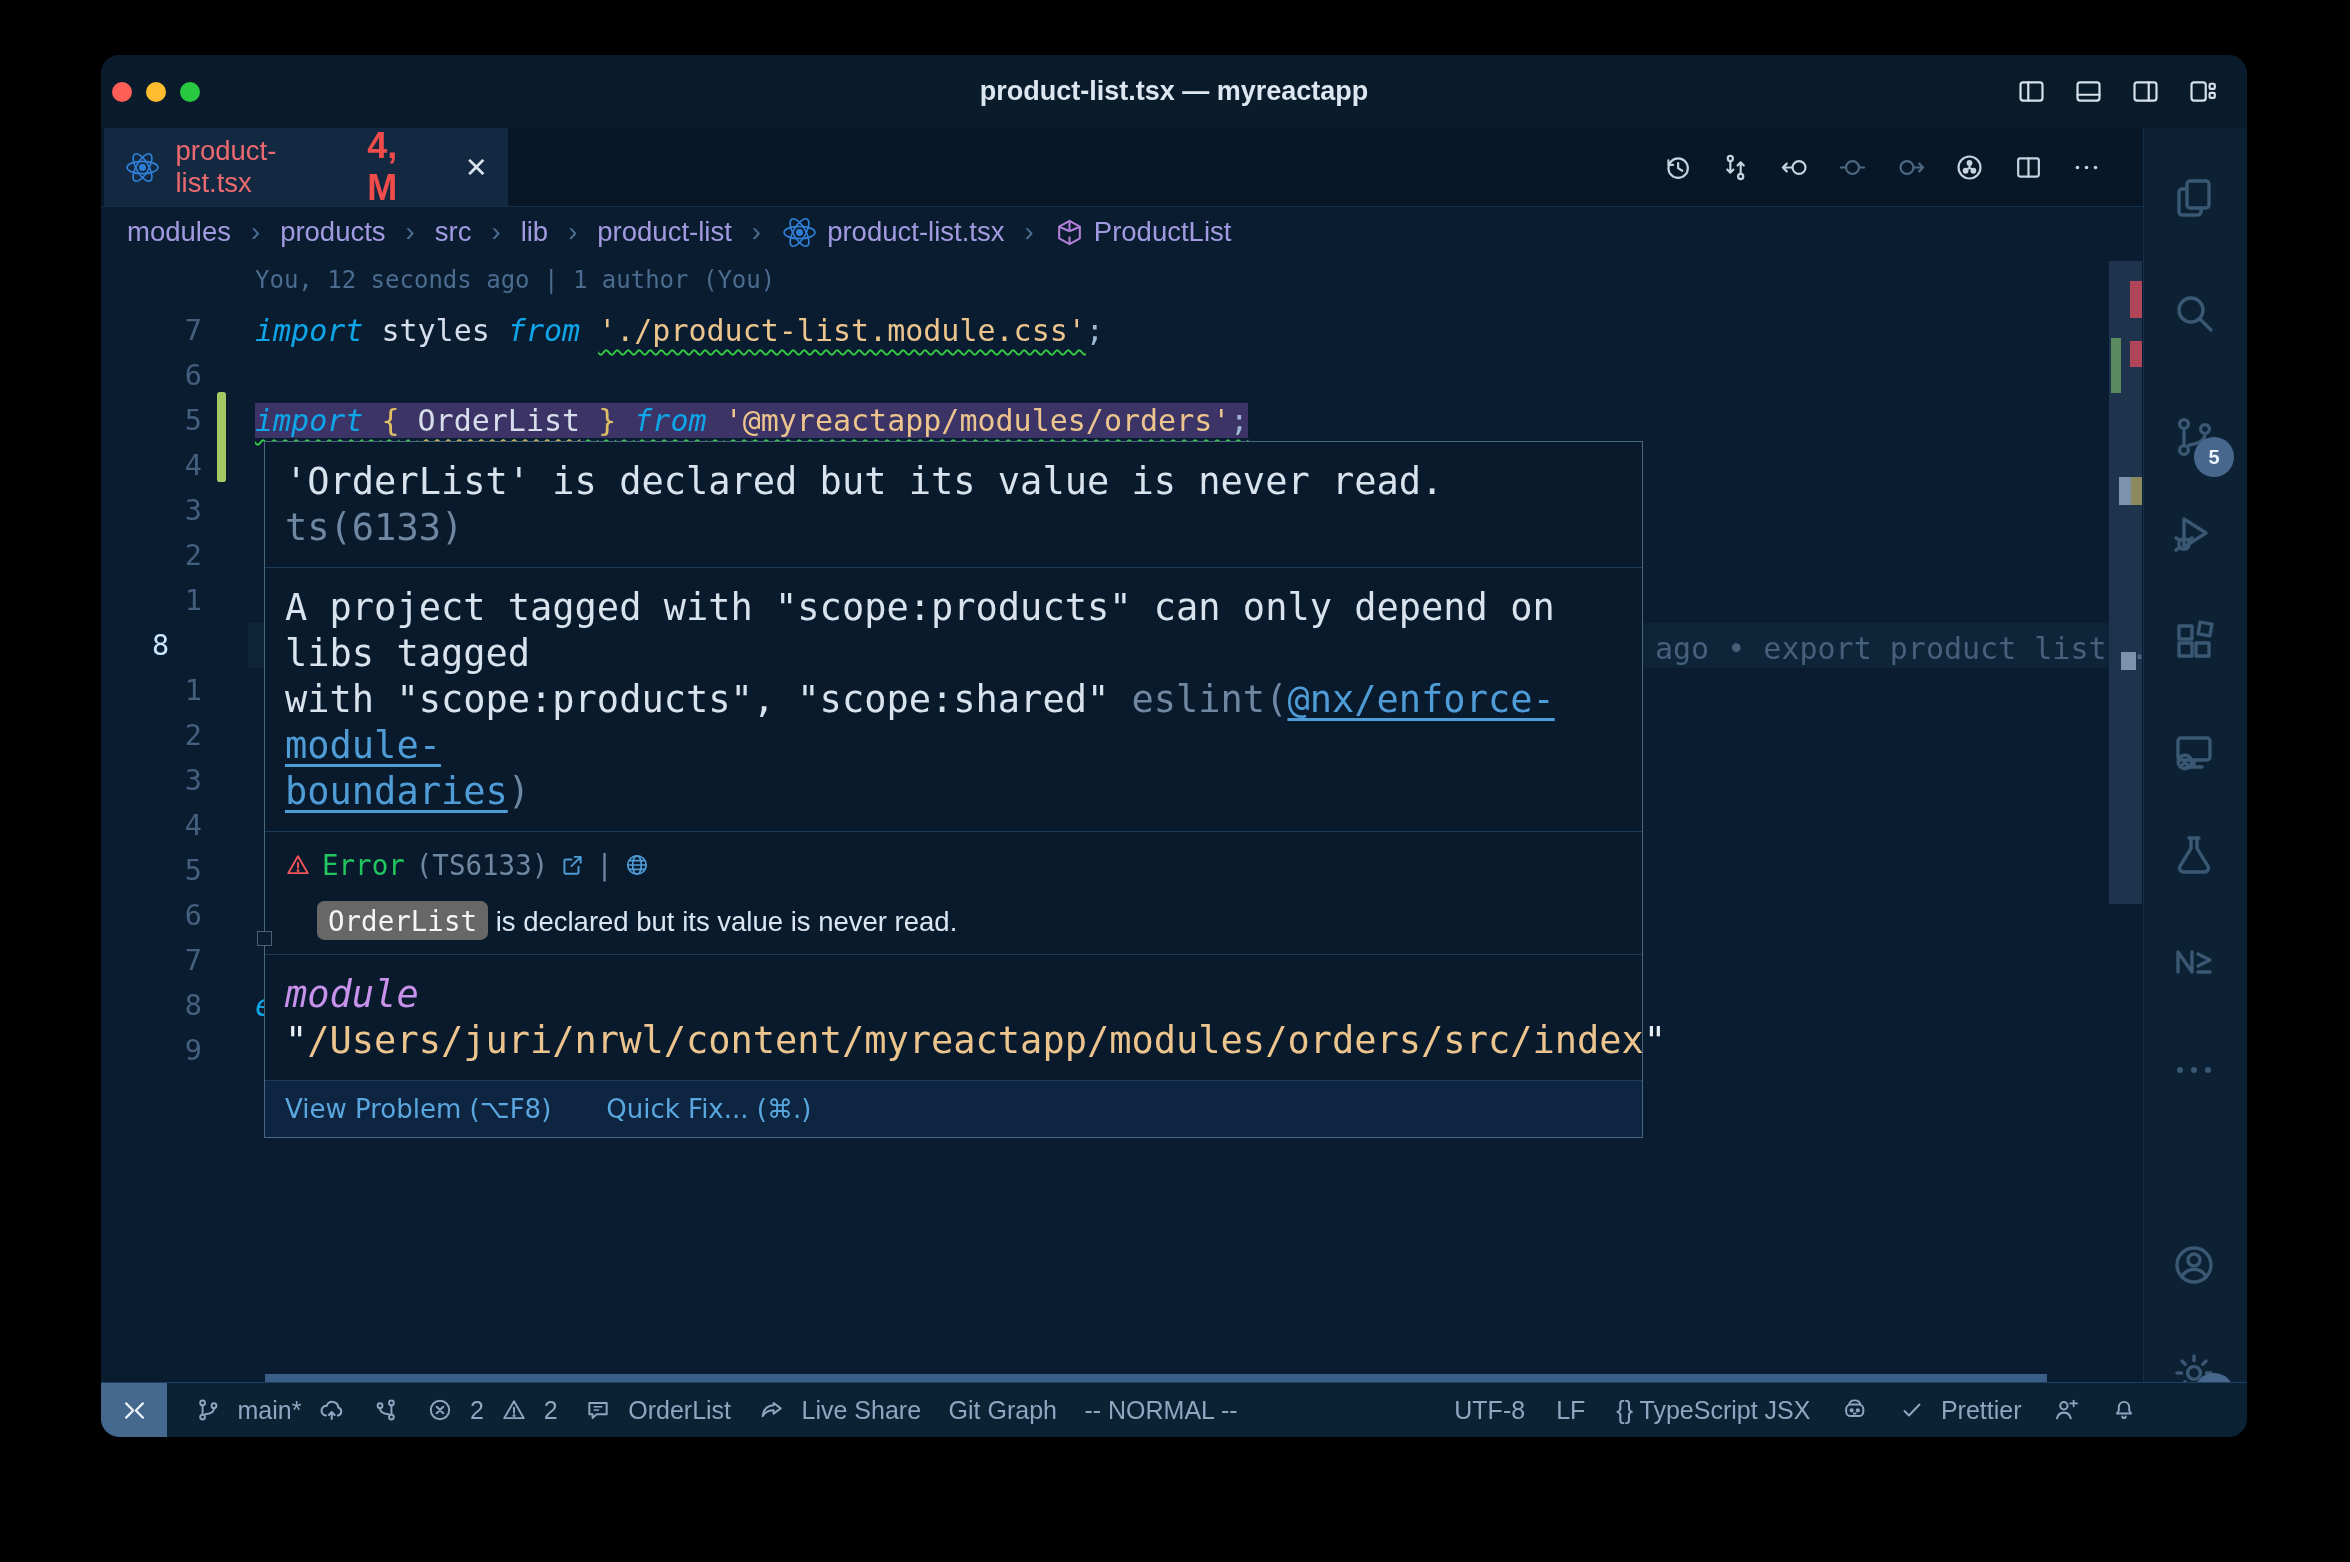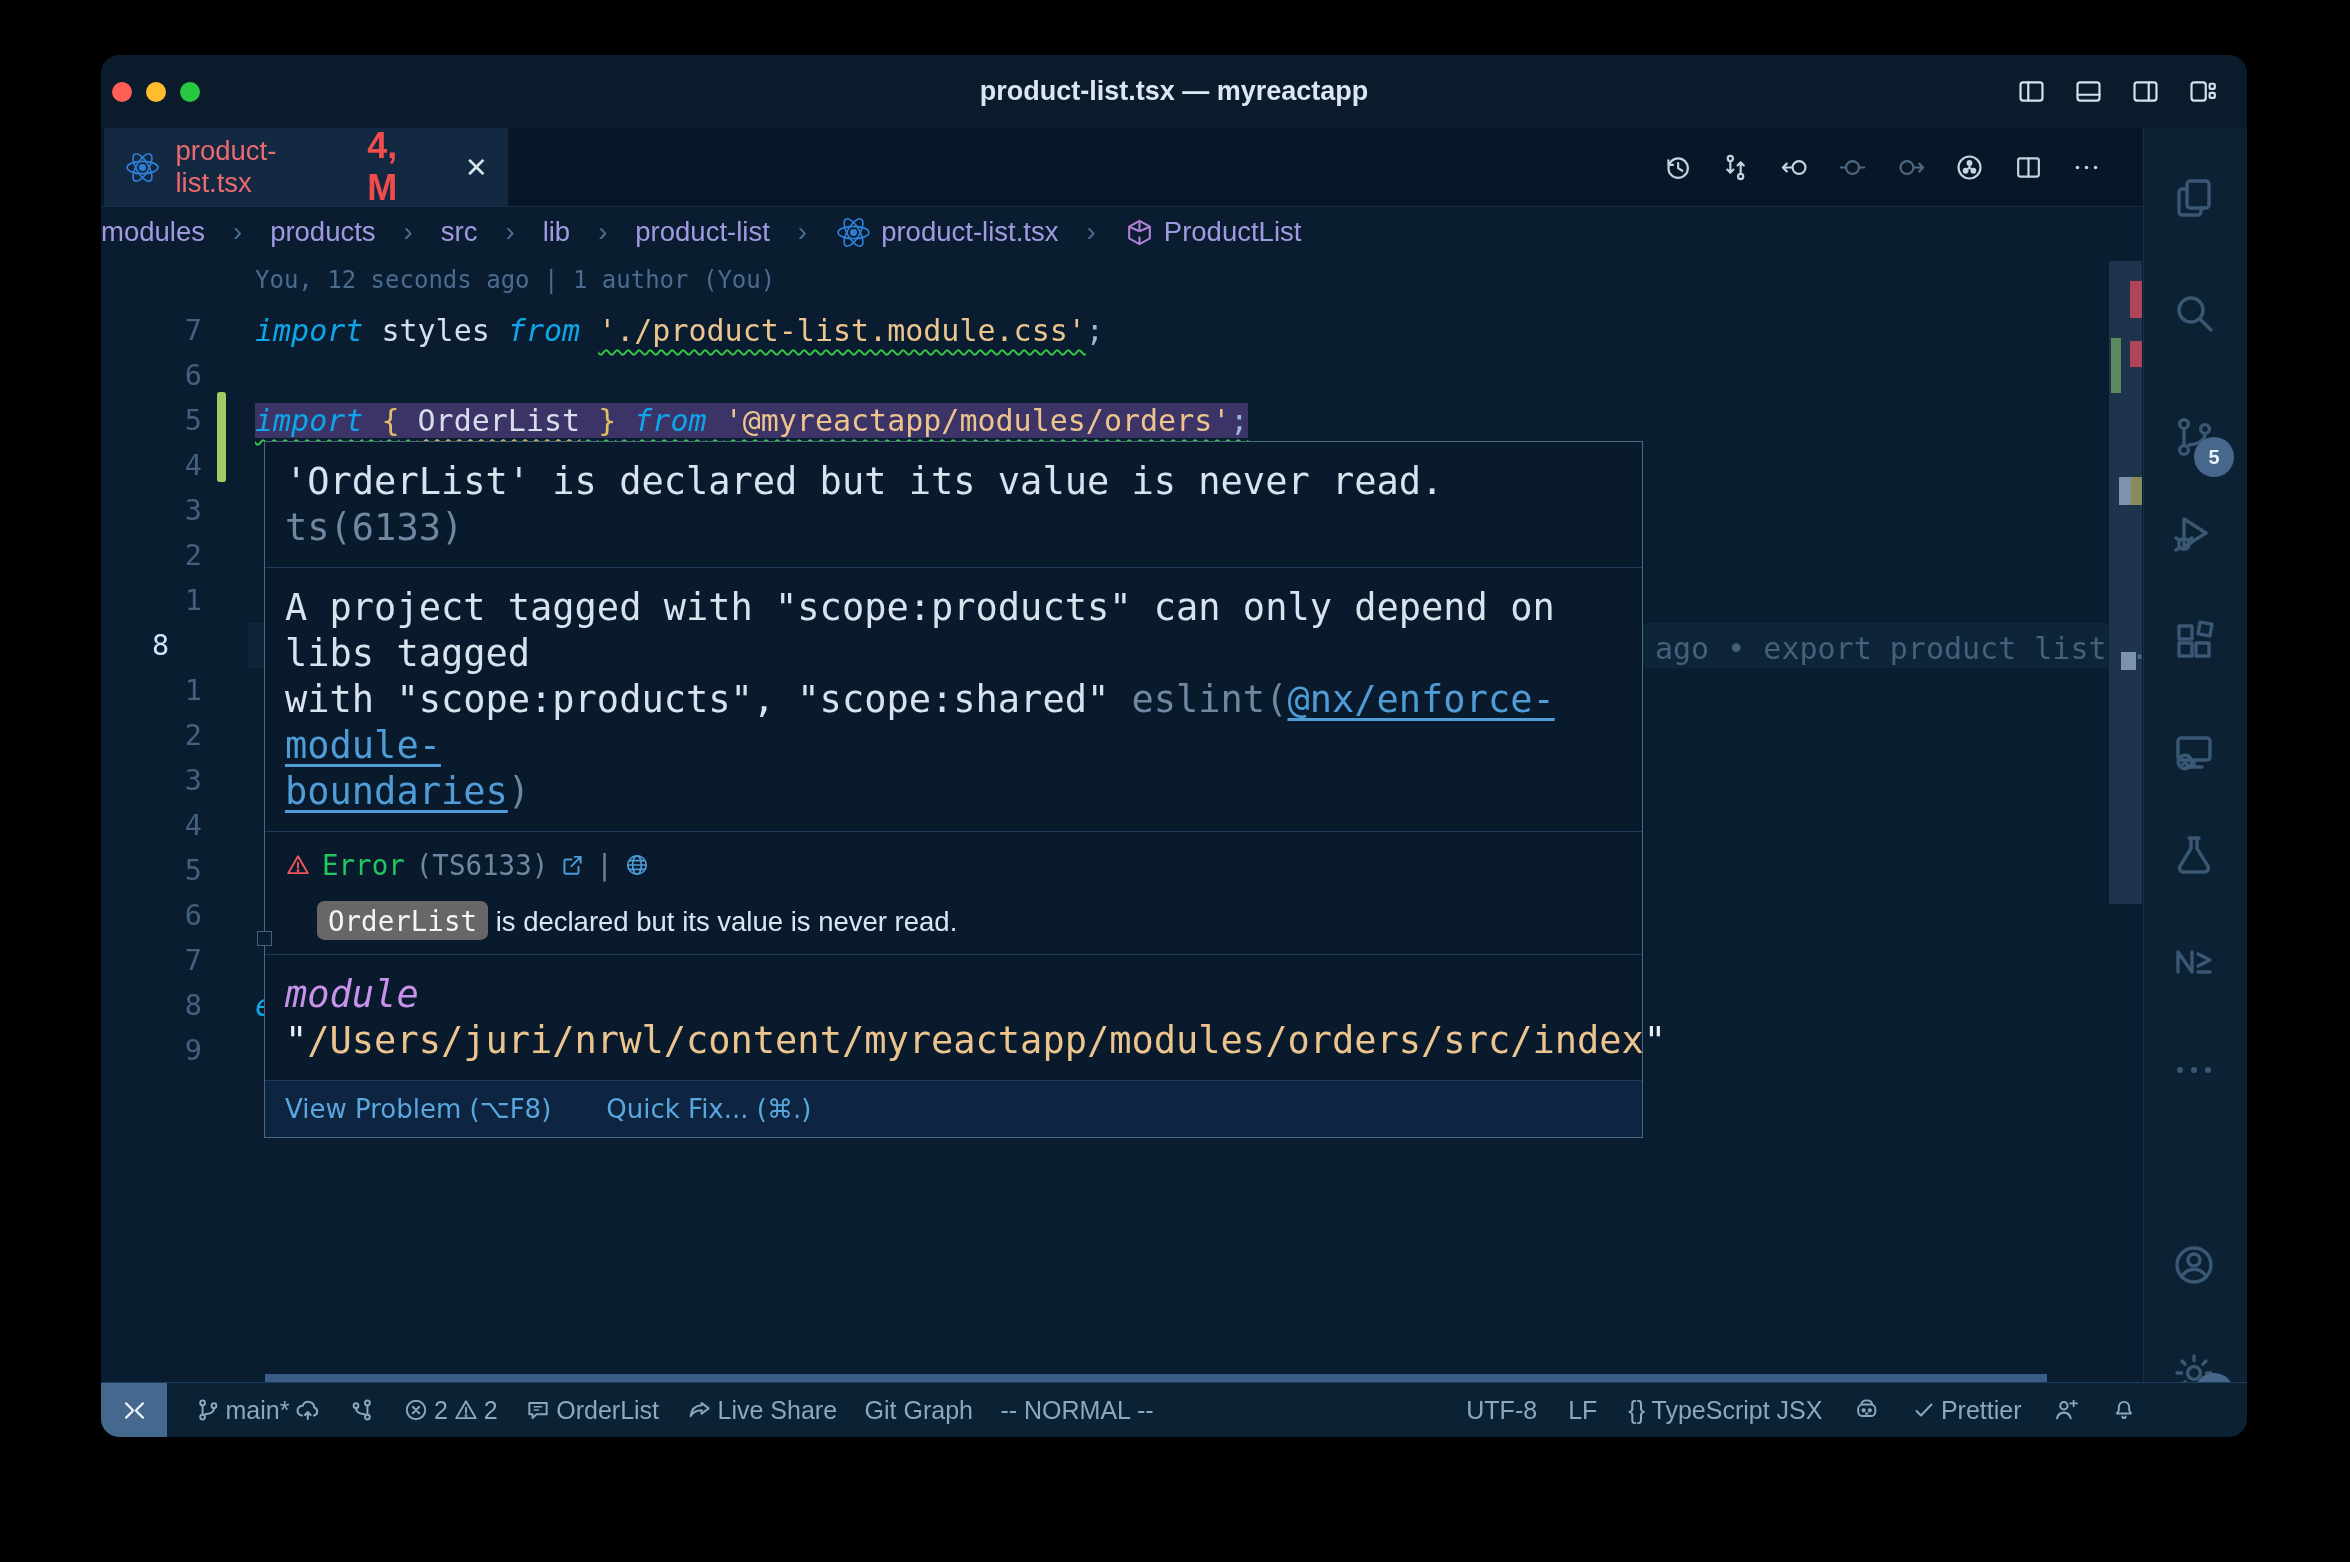--- a/index.html
+++ b/index.html
@@ -23,21 +23,21 @@
   .tab{position:absolute;left:2.8px;top:0;width:404px;height:78px;background:#132941;
        display:flex;align-items:center;padding:0 20px;box-sizing:border-box;gap:14.7px;}
   .tab-label{color:#ec6a6f;font-size:27.5px;}
   .tab-badge{color:#f14c4c;font-size:36px;font-weight:600;}
   .tab-close{color:#d8e2ec;font-size:27.5px;margin-left:13px;cursor:pointer;}
   #ed-toolbar{position:absolute;right:42px;top:0;height:78px;display:flex;align-items:center;gap:27.5px;}
   #ed-toolbar .ic{color:#c5d3e0;}
   #ed-toolbar .ic.dim{color:#4d6880;}
   
   .breadcrumbs{position:absolute;left:0;top:152px;width:1815px;height:51px;display:flex;
-               align-items:center;gap:28px;font-size:27.5px;color:#a29ae0;
+               align-items:center;padding-left:26px;gap:20px;font-size:27.5px;color:#a29ae0;
                border-bottom:0.9px solid #122c44;box-sizing:border-box;}
   .crumb-sep{color:#4e6e92;font-size:27.5px;}
   .crumb{cursor:pointer;display:flex;align-items:center;gap:9.2px;}
   
   .editorpane{position:absolute;left:0;top:202px;width:2043px;height:1125px;background:#0a1d30;
               font-family:"DejaVu Sans Mono",monospace;}
   .codelens{position:absolute;left:154px;top:9.2px;font-size:24px;color:#4b6b8f;}
   #rows{position:absolute;left:0;top:51px;width:100%;}
   .row{position:relative;height:45px;line-height:45px;white-space:pre;font-size:30px;}
   .row .ln{position:absolute;left:0;top:0;width:101px;text-align:right;color:#44607e;font-size:28.5px;}
@@ -86,21 +86,21 @@
   .ab-badge{position:absolute;right:-13px;bottom:-13px;min-width:40px;height:40px;border-radius:20px;
             background:#47678c;color:#eaf2fa;font-size:20px;font-weight:700;display:flex;
             align-items:center;justify-content:center;}
   
   .statusbar{position:absolute;left:0;bottom:0;width:100%;height:55px;background:#0b2134;
              border-top:1.8px solid #1d3e5f;display:flex;align-items:center;color:#8ea6bf;
              font-size:25px;box-sizing:border-box;}
   .sb-group{display:flex;align-items:center;height:100%;}
   #sb-left{flex:1;}
   #sb-right{padding-right:110px;gap:31px;}
-  .sb-item{display:flex;align-items:center;gap:5px;margin-left:27.5px;cursor:pointer;white-space:nowrap;}
+  .sb-item{display:flex;align-items:center;gap:17px;margin-left:27.5px;cursor:pointer;white-space:nowrap;}
   .sb-remote{margin-left:0;width:66px;height:100%;background:#44688e;color:#eef4fa;
              justify-content:center;gap:0;}
   .ic{display:inline-flex;align-items:center;justify-content:center;}
   .ic svg{display:block;}
 </style>
 </head>
 <body>
 
 <div class="stage">
   <div class="window">

